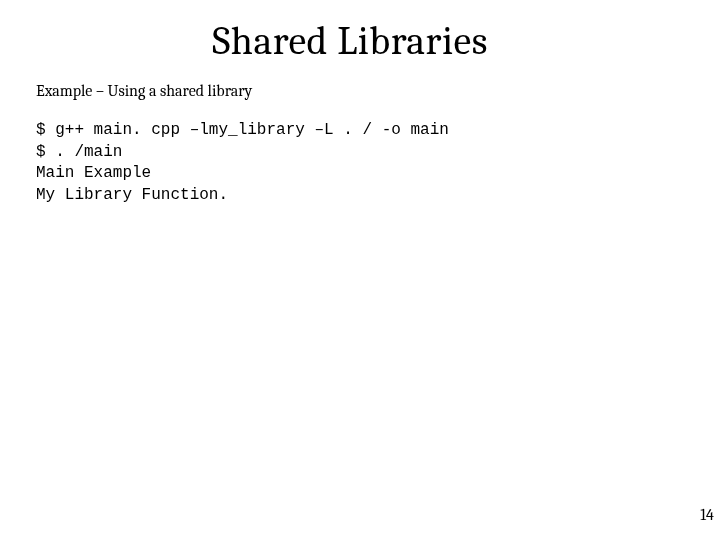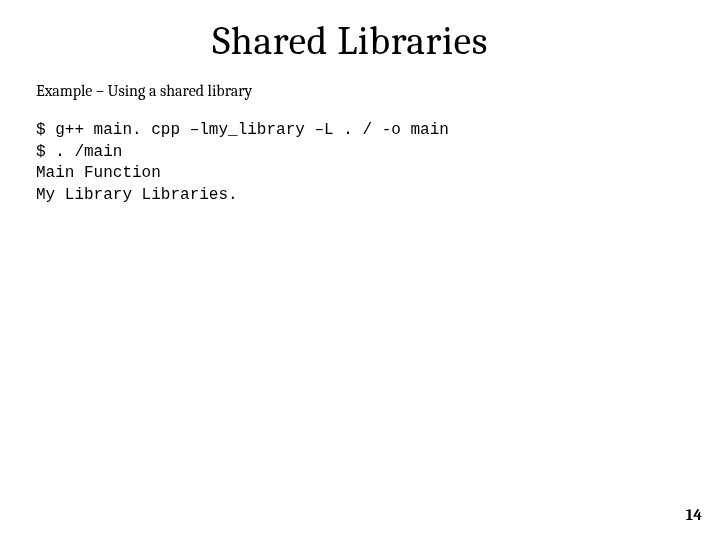--- a/index.html
+++ b/index.html
@@ -33,31 +33,31 @@
     margin: 0 0 20px 0;
   }
   .codeblock {
     font-family: "Courier New", Courier, monospace;
     font-size: 16px;
     line-height: 1.35;
     white-space: pre;
   }
   .pagenum {
     position: absolute;
-    right: 18px;
+    right: 6px;
     bottom: 16px;
     font-family: Cambria, Georgia, serif;
     font-size: 16px;
-    font-weight: 700;
+    font-weight: 400;
   }
 </style>
 </head>
 <body>
 
 <div class="slide">
   <h1 class="title">Shared Libraries</h1>
   <h2 class="subtitle">Example – Using a shared library</h2>
   <div class="codeblock"><span>$ g++ main. cpp –lmy_library –L . / -o main</span>
 <span>$ . /main</span>
-<span>Main Function</span>
-<span>My Library Libraries.</span></div>
+<span>Main Example</span>
+<span>My Library Function.</span></div>
   <div class="pagenum">14</div>
 </div>
 
 </body></html>

